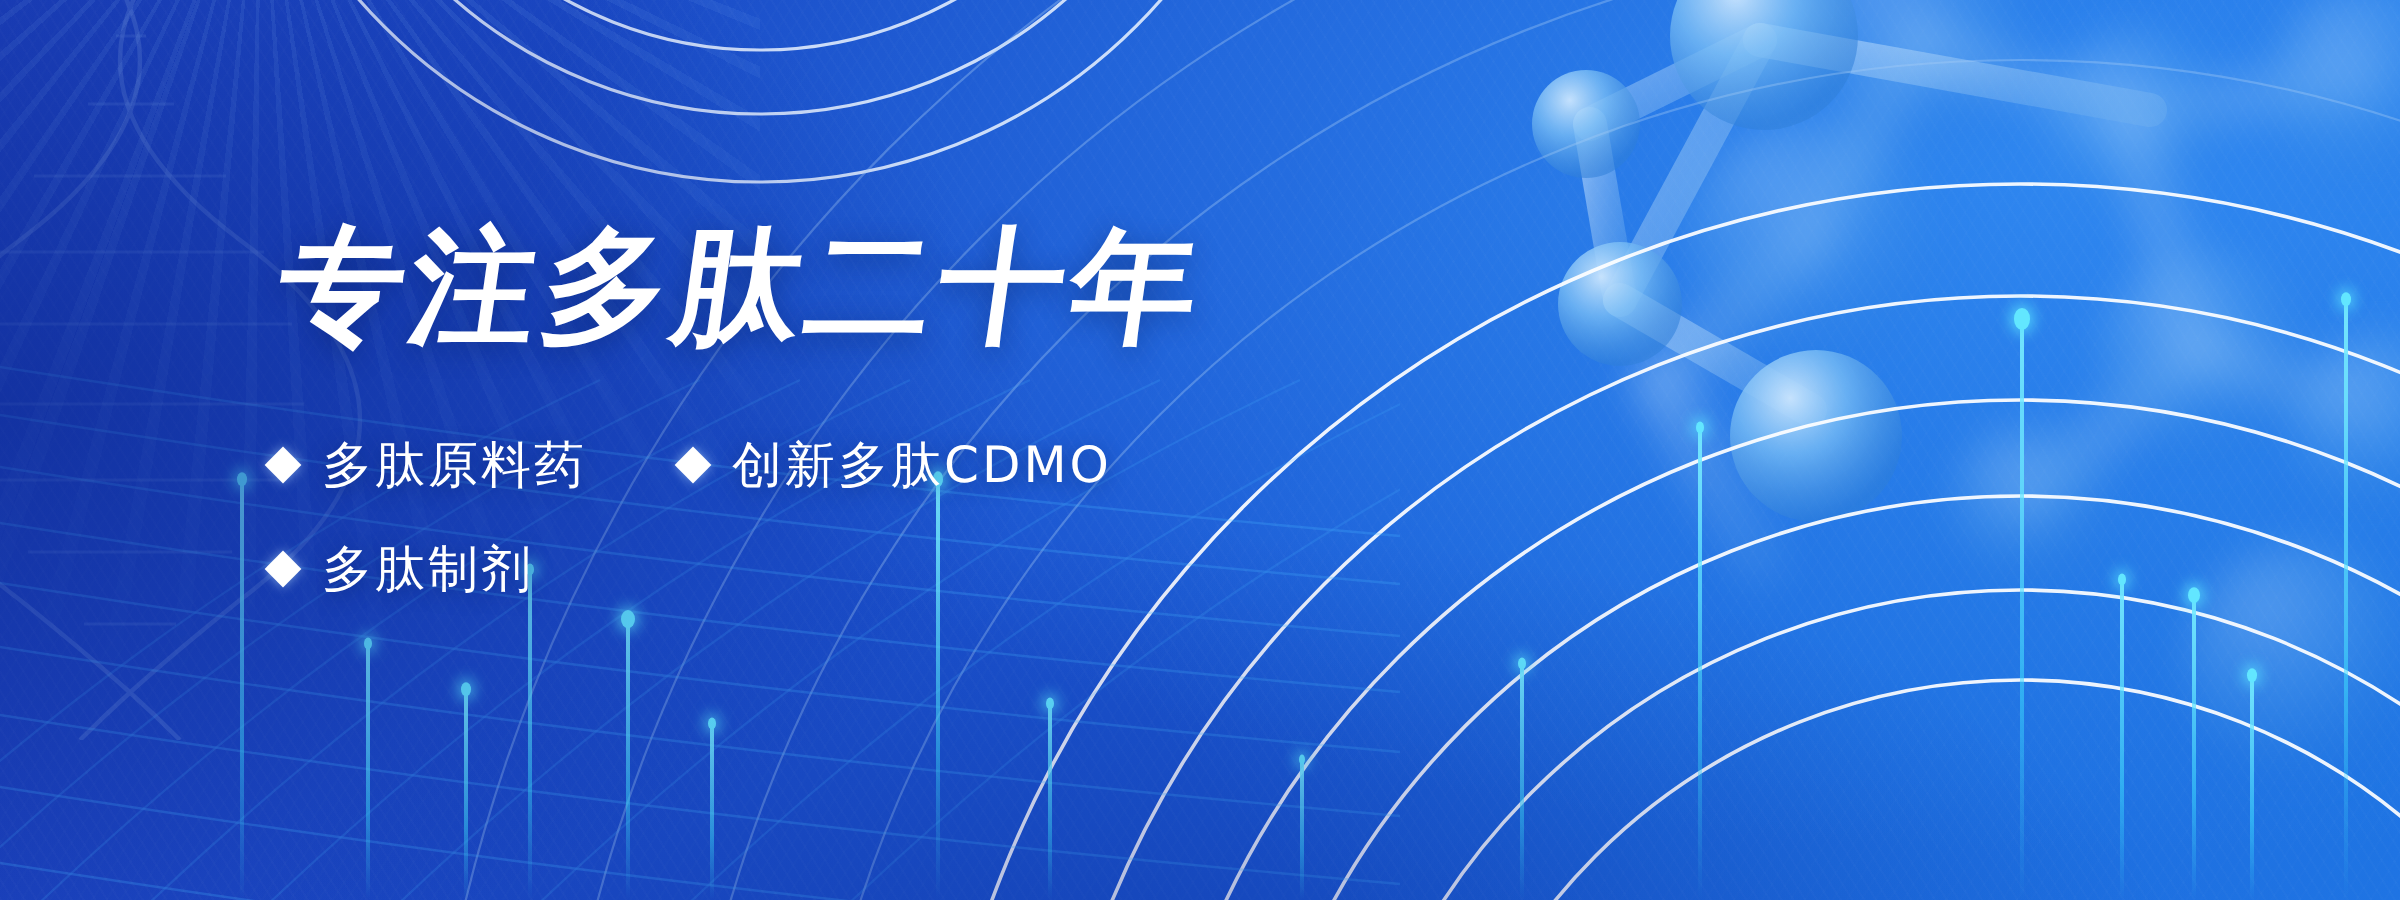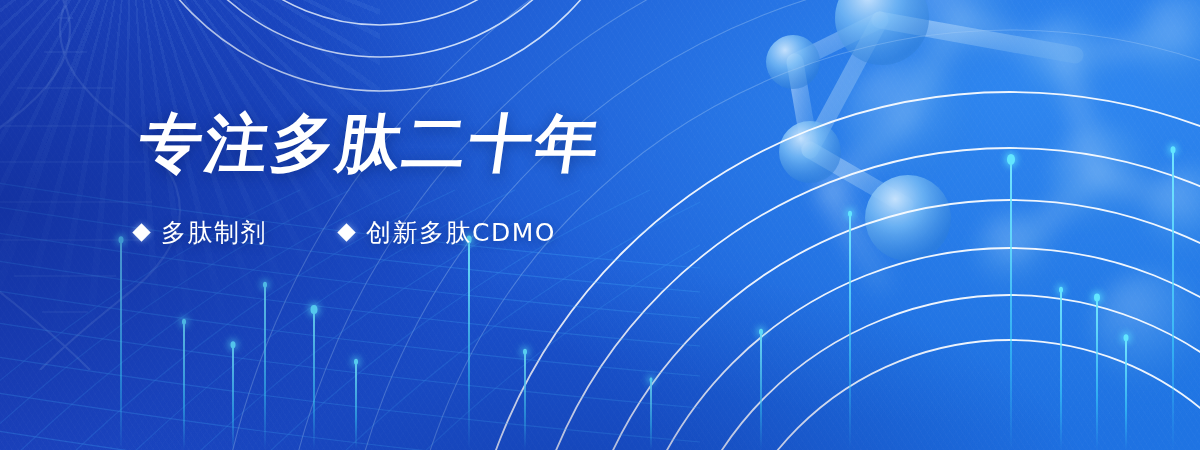--- a/index.html
+++ b/index.html
@@ -333,22 +333,26 @@
   </div>
 
   <div class="bg-vignette"></div>
 
   <div class="content">
     <h1 class="headline">专注多肽二十年</h1>
 
     <div class="features">
       <div class="feature">
         <span class="diamond"></span>
-        <span>多肽制剂</span>
+        <span>多肽原料药</span>
       </div>
       <div class="feature">
         <span class="diamond"></span>
         <span>创新多肽CDMO</span>
       </div>
+      <div class="feature">
+        <span class="diamond"></span>
+        <span>多肽制剂</span>
+      </div>
     </div>
   </div>
 
 </div>
 
 </body></html>

